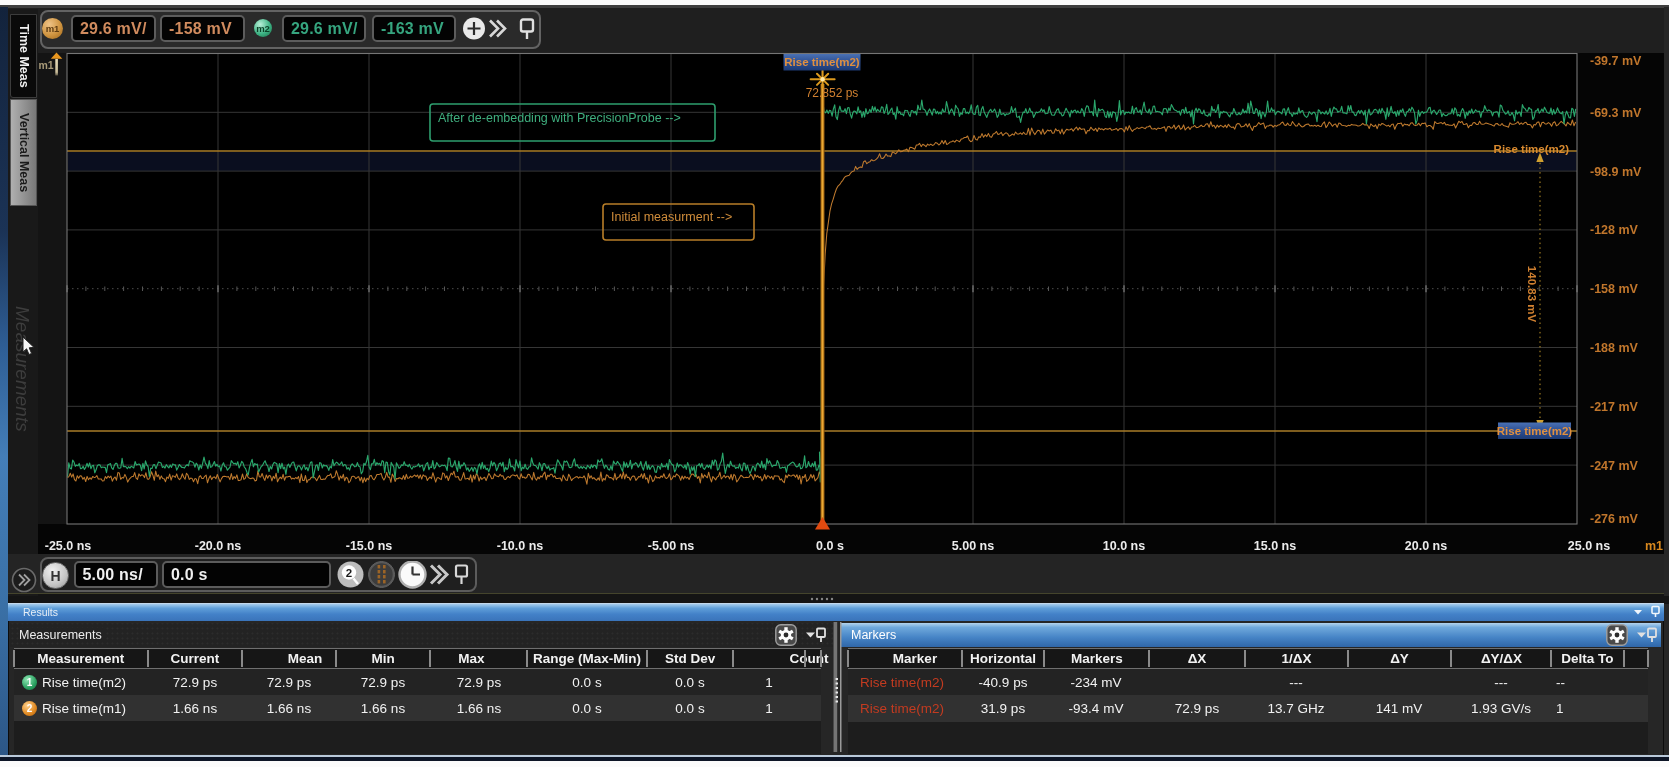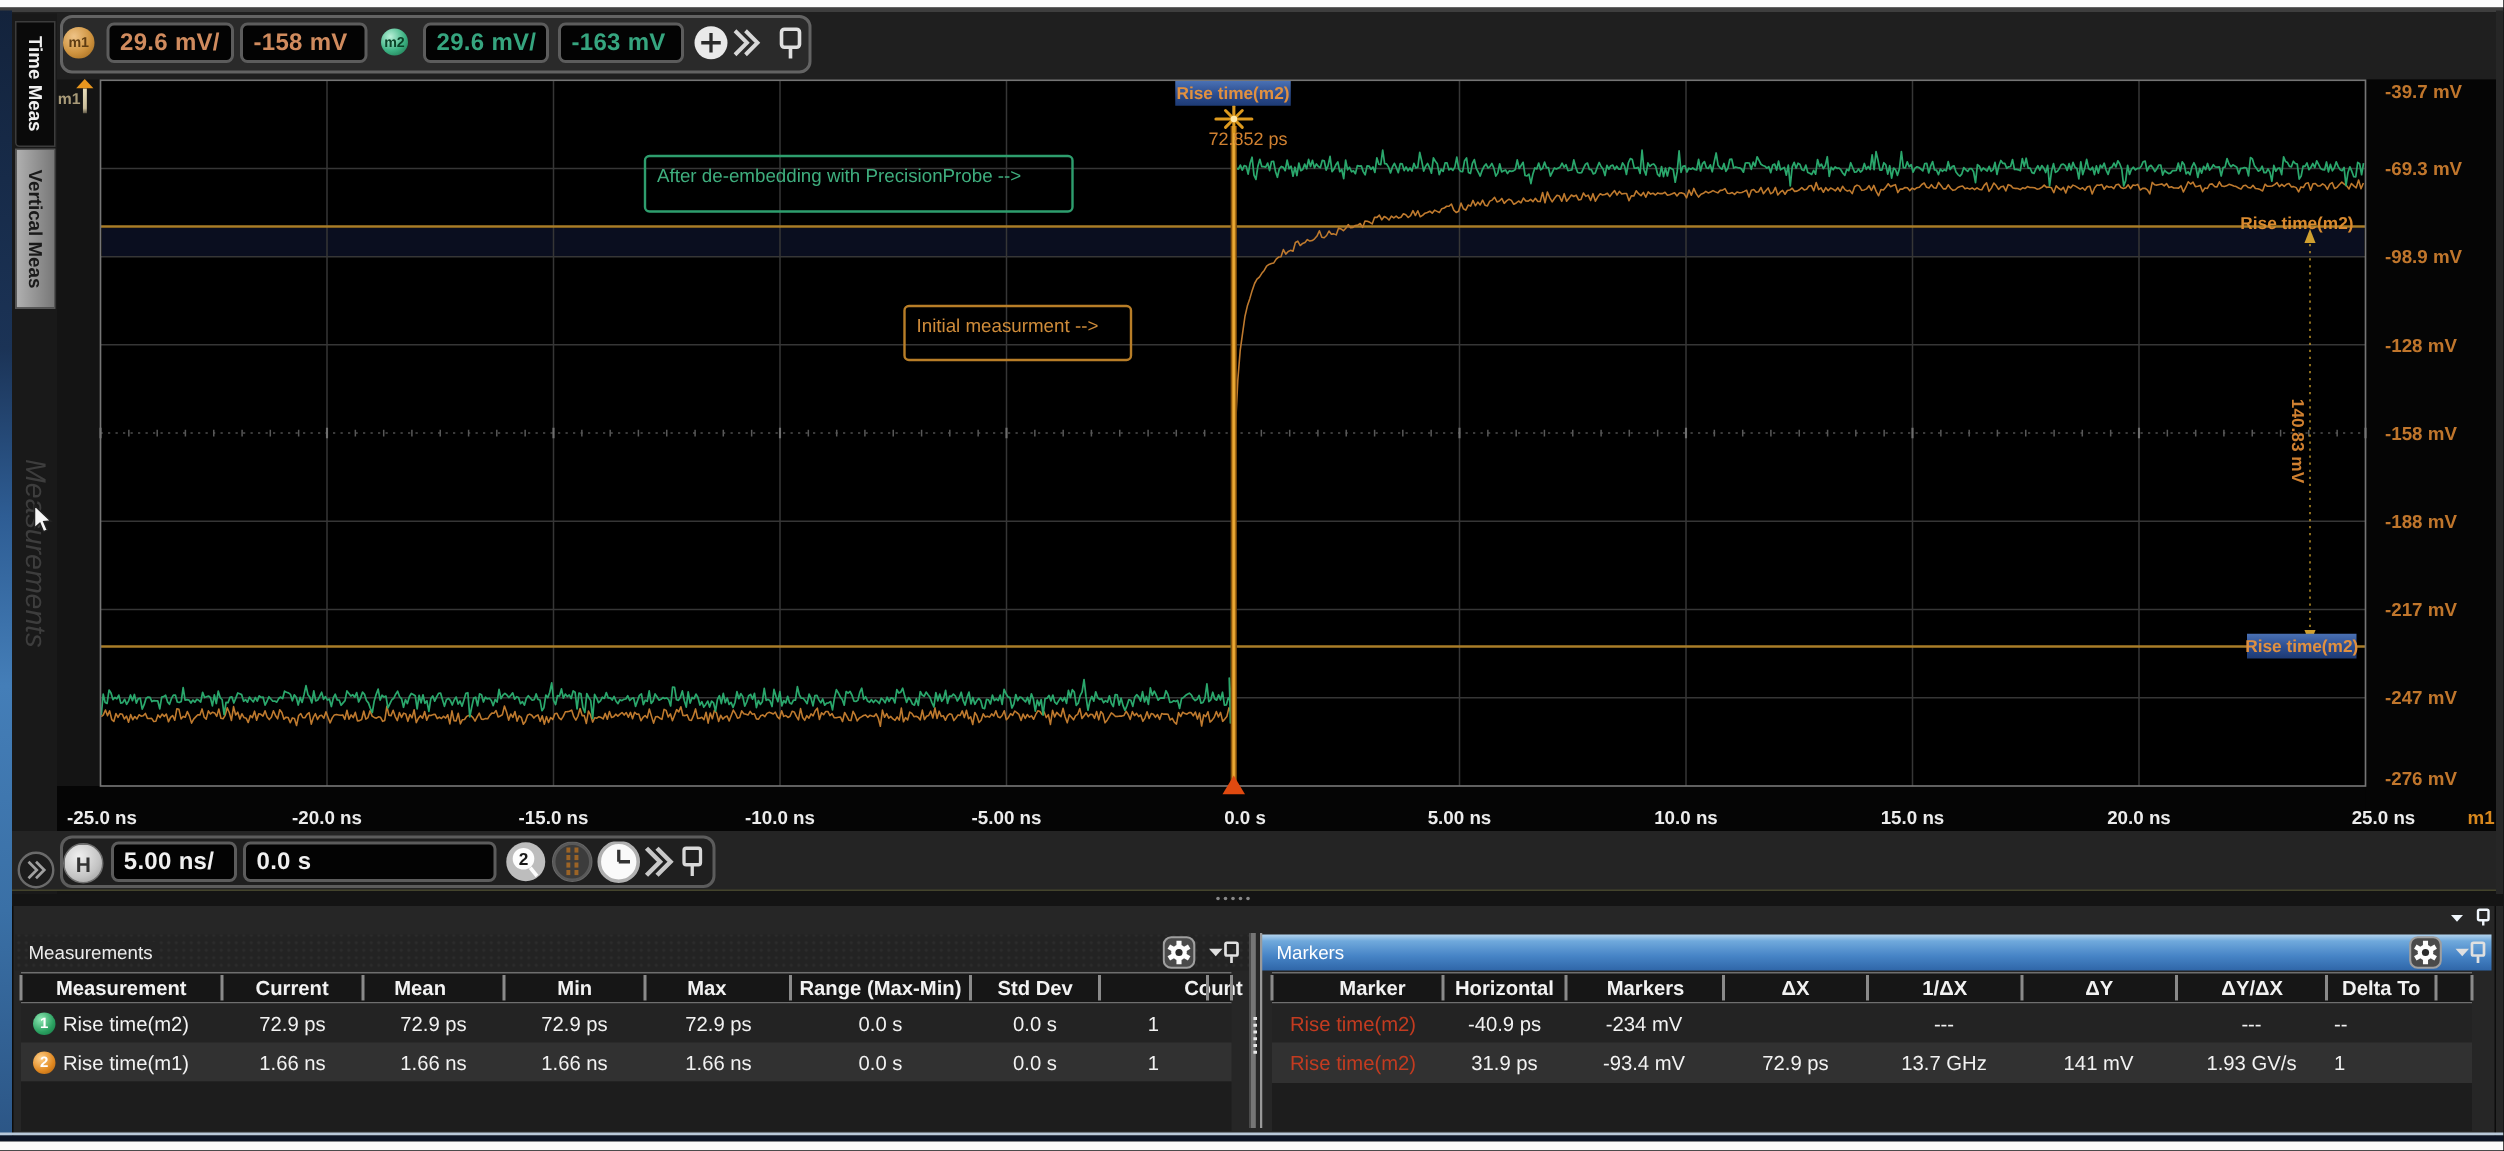--- a/index.html
+++ b/index.html
@@ -161,20 +161,21 @@
 </svg>
     <div class="abs" style="left:8px;top:596px;width:1661px;height:8px;background:#141414;"></div>
     <svg class="abs" style="left:0;top:596px" width="1669" height="8" viewBox="0 596 1669 8">
       <circle cx="812" cy="599" r="1.2" fill="#888"></circle>
       <circle cx="817" cy="599" r="1.2" fill="#888"></circle>
       <circle cx="822" cy="599" r="1.2" fill="#888"></circle>
       <circle cx="827" cy="599" r="1.2" fill="#888"></circle>
       <circle cx="832" cy="599" r="1.2" fill="#888"></circle>
     </svg>
     <div class="abs" style="left:8px;top:604px;width:1656px;height:154px;background:#262626;border-left:1px solid #0c0c0c;border-right:1px solid #0c0c0c;"></div>
+    <div class="abs" style="left:8px;top:602.5px;width:1656px;height:18px;background:linear-gradient(180deg,#a6cdee 0%,#5f9fd9 25%,#4381c8 60%,#3a74ba 100%);border-top:1px solid #c2d8ec;color:#e6eef6;font-size:10.5px;display:flex;align-items:center;padding-left:15px;">Results</div>
     <svg class="abs" style="left:1630px;top:605px" width="36" height="13" viewBox="0 0 36 13">
 <path d="M4,5 L12,5 L8,9.5 Z" fill="#f0f6fc"></path>
 <g stroke="#f0f6fc" stroke-width="1.6" fill="none">
         <rect x="22" y="1.5" width="7" height="7" rx="1"></rect>
         <path d="M25.5,8.5 L25.5,12"></path>
       </g>
     </svg>
     <div class="abs" style="left:10px;top:623px;width:823px;height:24px;background:#232323;
 background-image:radial-gradient(circle, #2c2c2c 0.9px, transparent 1.1px);background-size:5px 5px;background-position:110px 8px;
 color:#ececec;font-size:12.5px;display:flex;align-items:center;padding-left:9px;">
@@ -215,21 +216,21 @@
     </svg>
     <svg class="abs" style="left:1645px;top:627px" width="14" height="16" viewBox="0 0 14 16">
 <g stroke="#e0e0e0" stroke-width="1.8" fill="none">
         <rect x="3" y="1.5" width="8" height="8.5" rx="1"></rect>
         <path d="M7,10.5 L7,15"></path>
       </g>
     </svg>
     <div class="abs" style="left:14px;top:648px;width:807px;height:21px;background:#161616;border-top:1.5px solid #6f6f6f;border-bottom:1.5px solid #6f6f6f;padding-left:40px;">
       <div class="hdrcell" style="left:0px;width:133.7px;">Measurement</div>
       <div class="hdrcell" style="left:133.7px;width:94.20000000000002px;">Current</div>
-      <div class="hdrcell" style="left:219px;width:94.20000000000002px;text-align:right;">Mean</div>
+      <div class="hdrcell" style="left:244px;width:94.20000000000002px;text-align:right;">Mean</div>
       <div class="hdrcell" style="left:322.1px;width:94.19999999999999px;">Min</div>
       <div class="hdrcell" style="left:416.3px;width:82px;">Max</div>
       <div class="hdrcell" style="left:513.1px;width:119.69999999999993px;">Range (Max-Min)</div>
       <div class="hdrcell" style="left:632.8px;width:86.60000000000002px;">Std Dev</div>
       <div class="hdrcell" style="left:719.4px;width:71.20000000000005px;margin-left:40px;">Count</div>
       <div class="hdrcell" style="left:790.6px;width:16.399999999999977px;"></div>
       <div class="sep" style="left:-1px;"></div>
       <div class="sep" style="left:132.7px;"></div>
       <div class="sep" style="left:226.9px;"></div>
       <div class="sep" style="left:321.1px;"></div>

